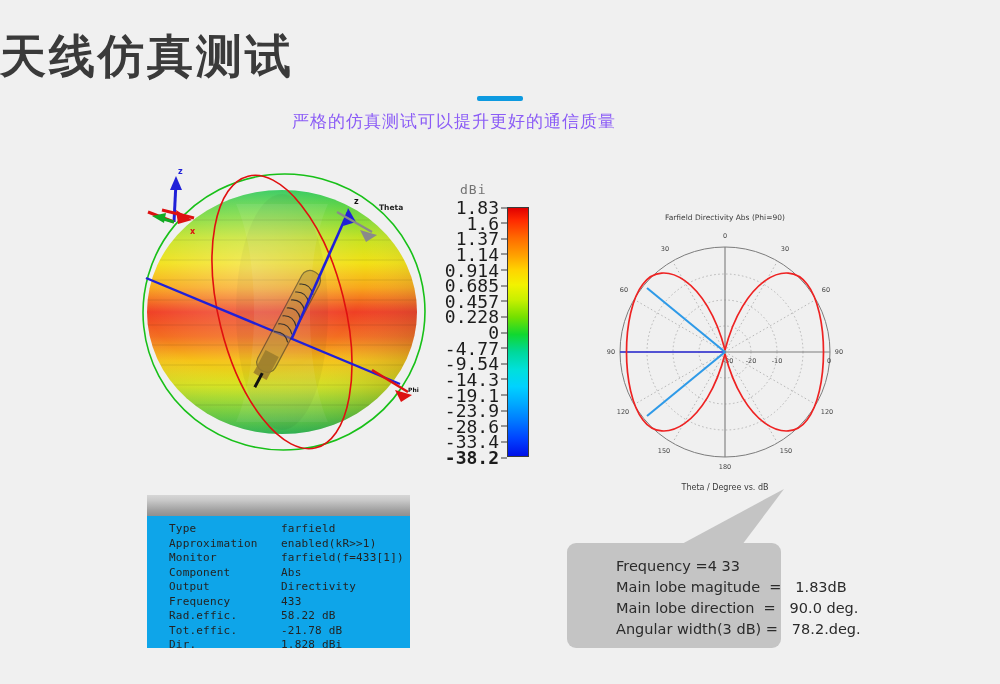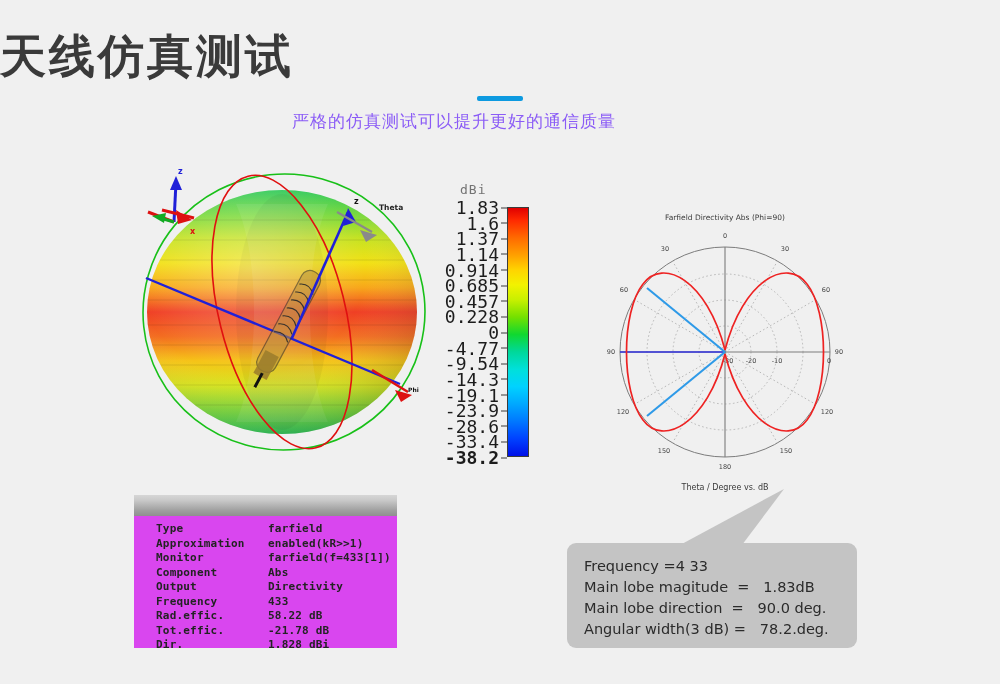--- a/index.html
+++ b/index.html
@@ -66,24 +66,23 @@
     font-size: 18px; color: #1c1c1c;
     white-space: nowrap; transform: translateY(-50%);
   }
   .cb-tick::after {
     content: ""; position: absolute; right: -8px; top: 50%;
     width: 6px; height: 1px; background: #3b3b3b;
   }
 
   
   .param-table {
-    position: absolute; left: 134px; top: 495px;
+    position: absolute; left: 147px; top: 495px;
     width: 263px; height: 153px;
-    background: #d946ef;
-    font-weight: bold;
+    background: #0ea5e9;
   }
   .param-head {
     height: 21px; width: 100%;
     background: linear-gradient(to bottom, #d6d6d6 0%, #c9c9c9 25%, #9e9e9e 75%, #8f8f8f 100%);
   }
   .param-rows { padding: 6px 0 0 22px; }
   .param-row {
     display: flex; height: 14.5px; align-items: baseline;
     font-family: "DejaVu Sans Mono", "Liberation Mono", monospace;
     font-size: 11px; color: #232323; letter-spacing: 0.2px;
@@ -94,22 +93,22 @@
   
   .polar-wrap {
     position: absolute; left: 580px; top: 200px;
     width: 290px; height: 300px;
   }
   .polar-wrap svg { display: block; }
 
   
   .callout {
     position: absolute; left: 567px; top: 543px;
-    width: 290px; height: 105px;
-    background: #c4c4c4; border-radius: 9px;
+    width: 214px; height: 105px;
+    background: #c4c4c4; border-radius: 9px; padding-left: 32px;
   }
   .callout-tail {
     position: absolute; left: 680px; top: 487px;
     width: 110px; height: 62px;
   }
   .callout-lines {
     padding: 13px 0 0 17px;
   }
   .callout-line {
     font-size: 14.5px; color: #2b2b2b; line-height: 21px;

